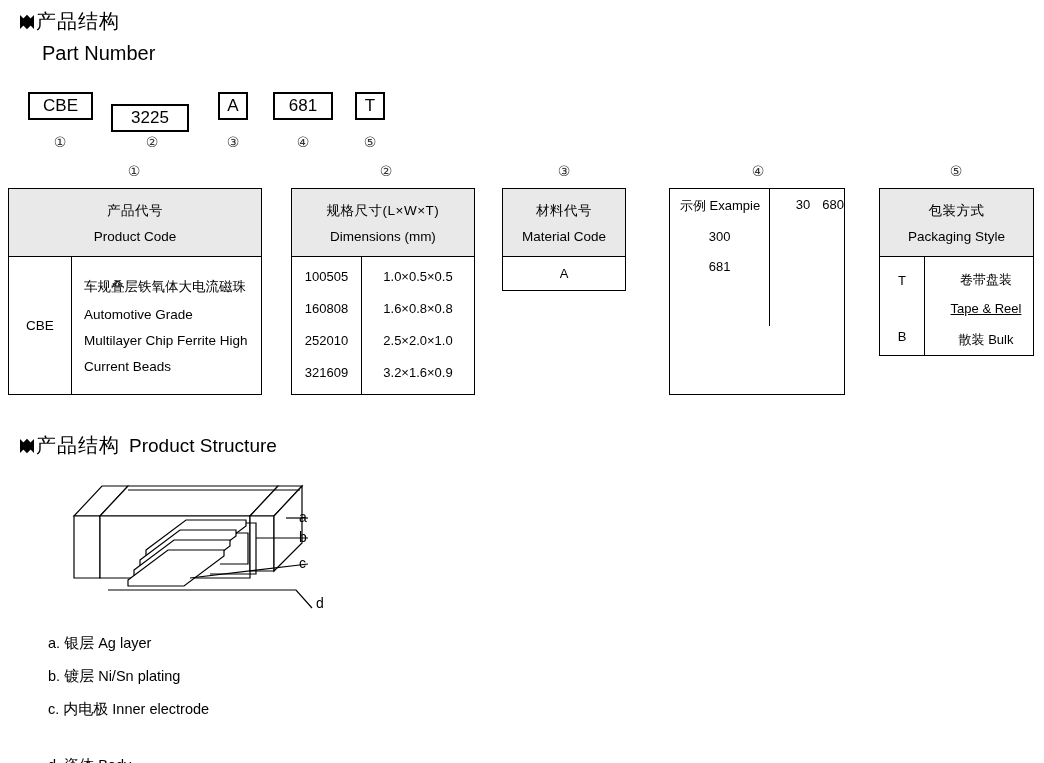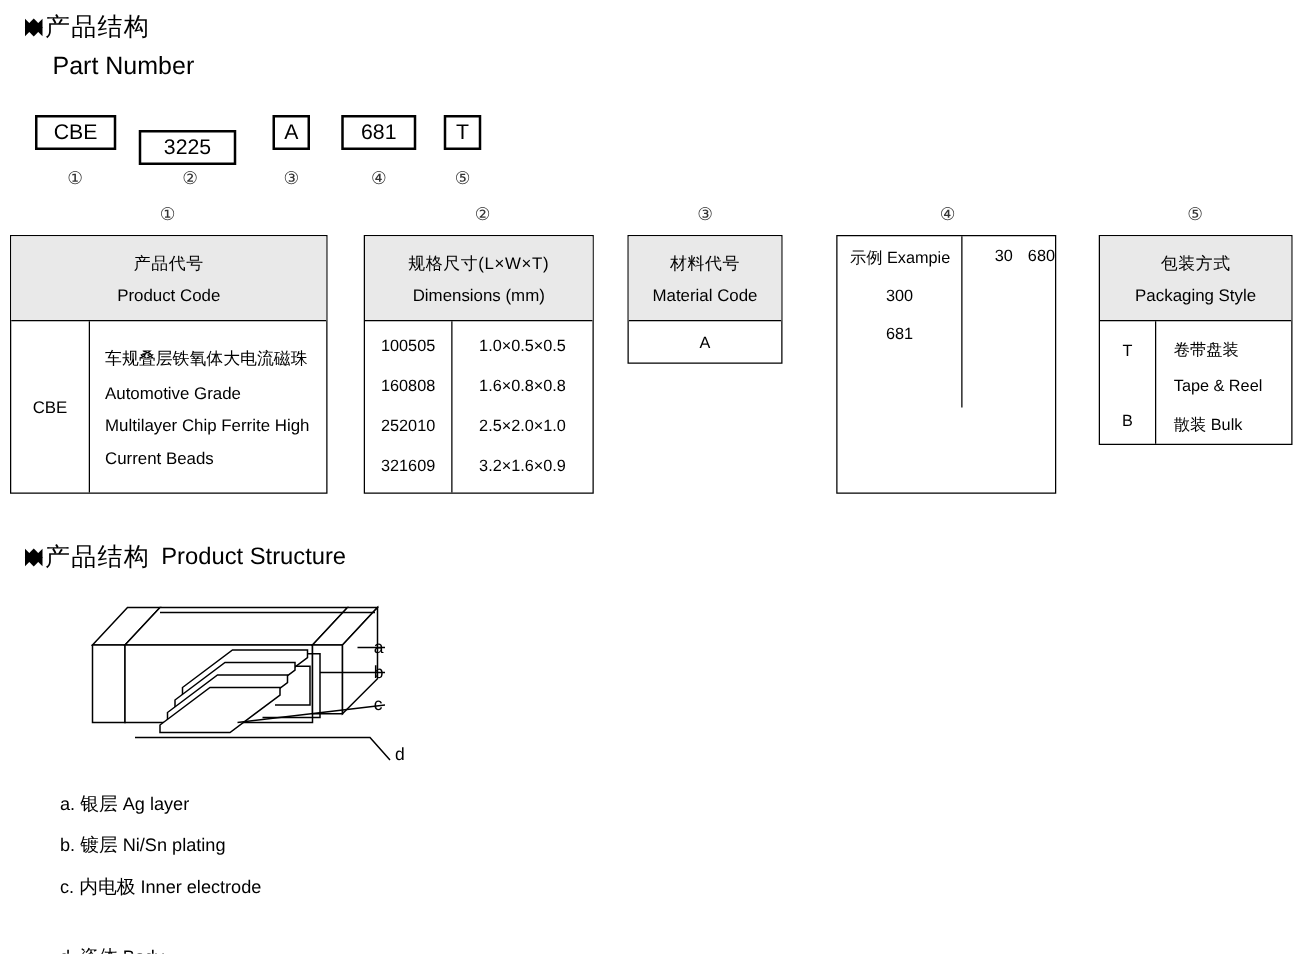--- a/index.html
+++ b/index.html
@@ -161,23 +161,23 @@
 <div class="tbl" style="left:879px;top:188px;width:155px;height:168px;">
   <div class="thead" style="height:68px;">
     <span class="cn">包装方式</span>
     <span class="en">Packaging Style</span>
   </div>
   <div class="tbody" style="height:98px;">
     <div style="width:44px;display:flex;flex-direction:column;gap:38px;padding-top:14px;">
       <div class="cellc" style="height:18px;">T</div>
       <div class="cellc" style="height:18px;">B</div>
     </div>
-    <div class="vsep" style="flex:1;display:flex;flex-direction:column;gap:12px;padding:14px 0 0 14px;">
+    <div class="vsep" style="flex:1;display:flex;flex-direction:column;gap:12px;padding:14px 0 0 14px;text-align:center;">
       <div style="height:18px;">卷带盘装</div>
-      <div style="height:18px;">Tape &amp; Reel</div>
+      <div style="height:18px;text-decoration:underline;">Tape &amp; Reel</div>
       <div style="height:18px;">散装  Bulk</div>
     </div>
   </div>
 </div>
 
 <div class="abs sec-head" style="left:20px;top:432px;">
   <span class="diamond"></span>
   <span class="sec-title-cn">产品结构</span>
   <span class="sec-title-en">Product Structure</span>
 </div>

